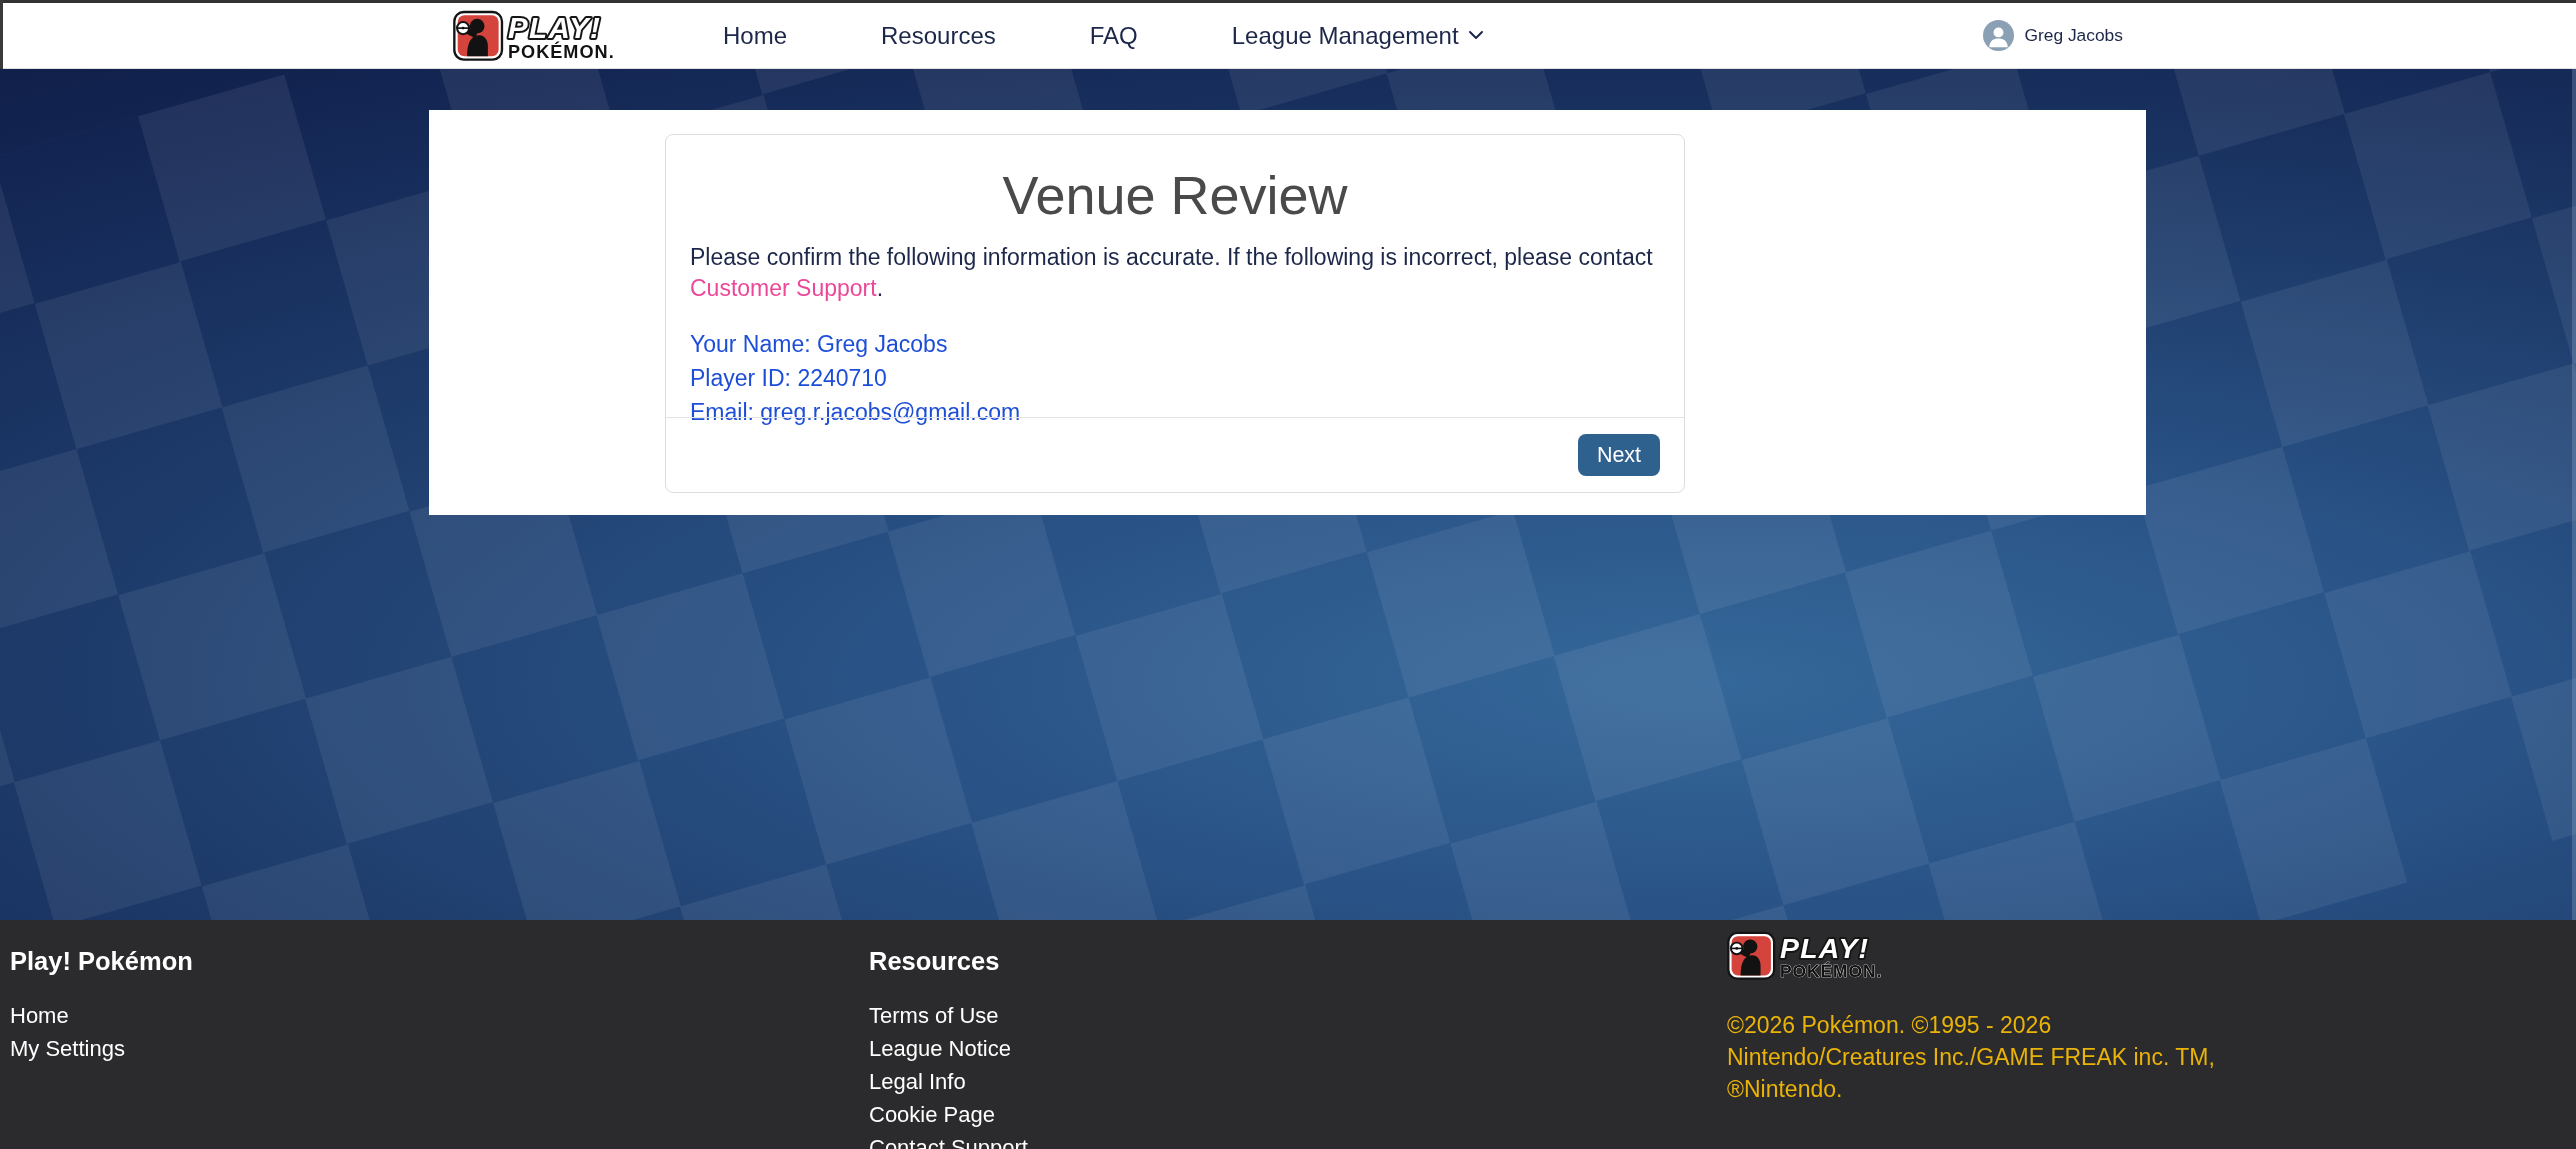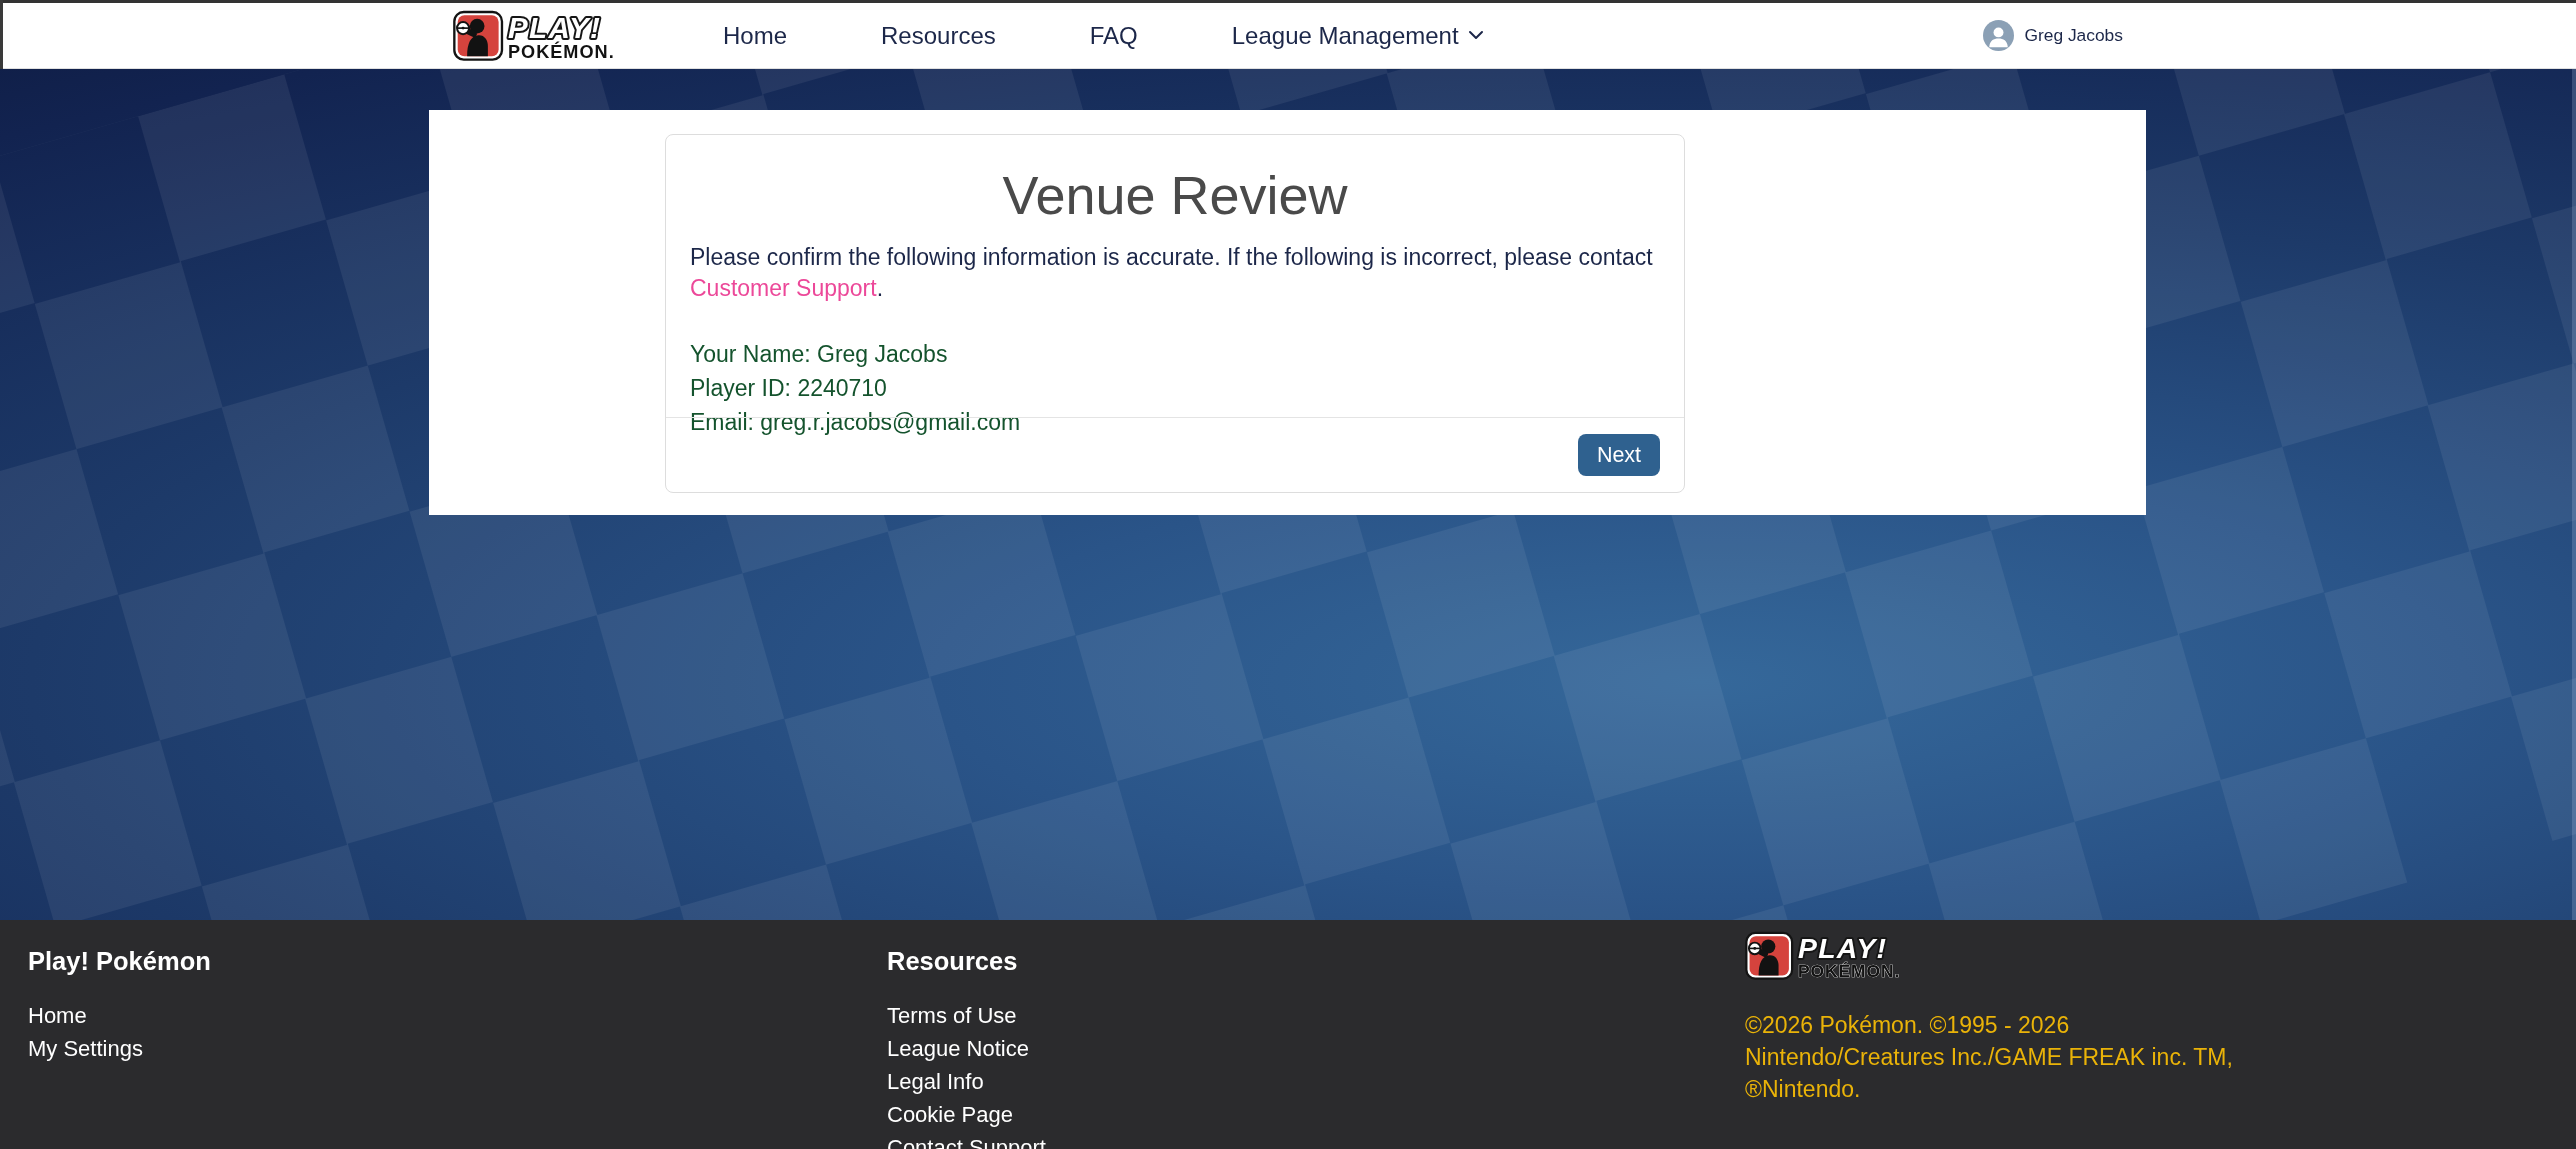--- a/index.html
+++ b/index.html
@@ -44,34 +44,34 @@
   }
   .card {
     position:absolute; left:236px; top:24px; width:1020px; height:359px;
     background:#fff; border:1.3px solid #ddd; border-radius:8px;
     display:flex; flex-direction:column;
   }
   .card-body { height:282px; padding:17.4px 24px 0 24px; }
   .card-title { font-size:54px; font-weight:400; color:#4a4a4a; text-align:center; margin:12px 0 16px; }
   .card-intro { font-size:23px; color:#1c2749; line-height:31px; }
   .support-link { color:#ec4899; text-decoration:none; cursor:pointer; }
-  .info-block { margin-top:33px; font-size:23px; color:#14532d; line-height:34px; }
+  .info-block { margin-top:23px; font-size:23px; color:#1d4ed8; line-height:34px; }
   .card-footer {
     flex:1; border-top:1.3px solid #e4e4e4;
     display:flex; align-items:center; justify-content:flex-end; padding-right:24px;
   }
   .next-btn {
     width:82px; height:42px; background:#2f618f; color:#fff; font-size:21.5px;
     border:none; border-radius:8px; cursor:pointer; font-family:"Liberation Sans",sans-serif;
   }
 
   
   .footer {
     height:229px; background:#2b2b2d; color:#fff; display:flex;
-    padding-left:28px; position:relative; z-index:5;
+    padding-left:10px; position:relative; z-index:5;
   }
   .fcol1 { width:859px; }
   .fcol2 { width:858px; }
   .fcol1 .fheading, .fcol2 .fheading { margin-top:27px; margin-bottom:24px; font-size:25.5px; font-weight:bold; line-height:28px; }
   .flink { display:block; font-size:22px; line-height:33px; color:#fff; text-decoration:none; cursor:pointer; }
   .fcol3 { margin-top:10.7px; width:510px; }
   .copyright { margin-top:27px; font-size:23px; line-height:32px; color:#eab308; }
 
   svg text { font-family:"Liberation Sans", sans-serif; }
 </style>

